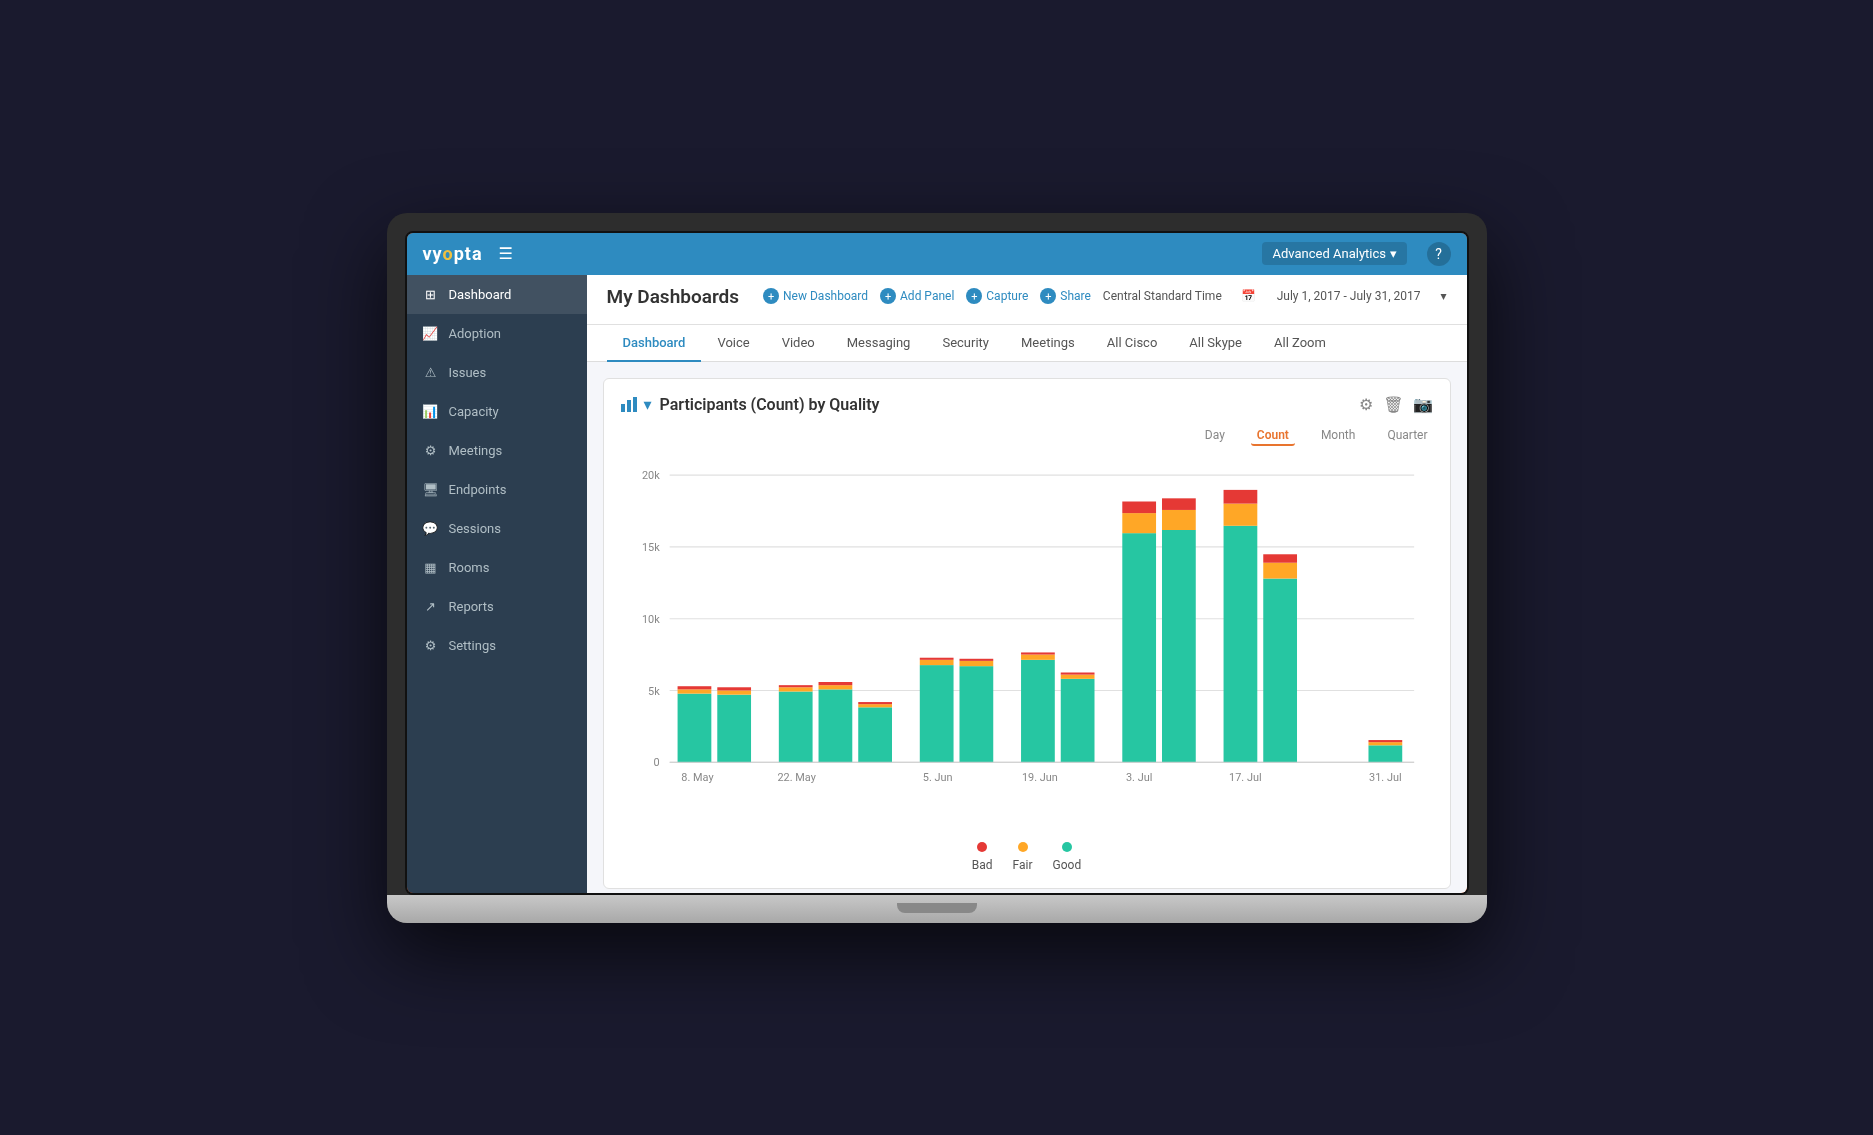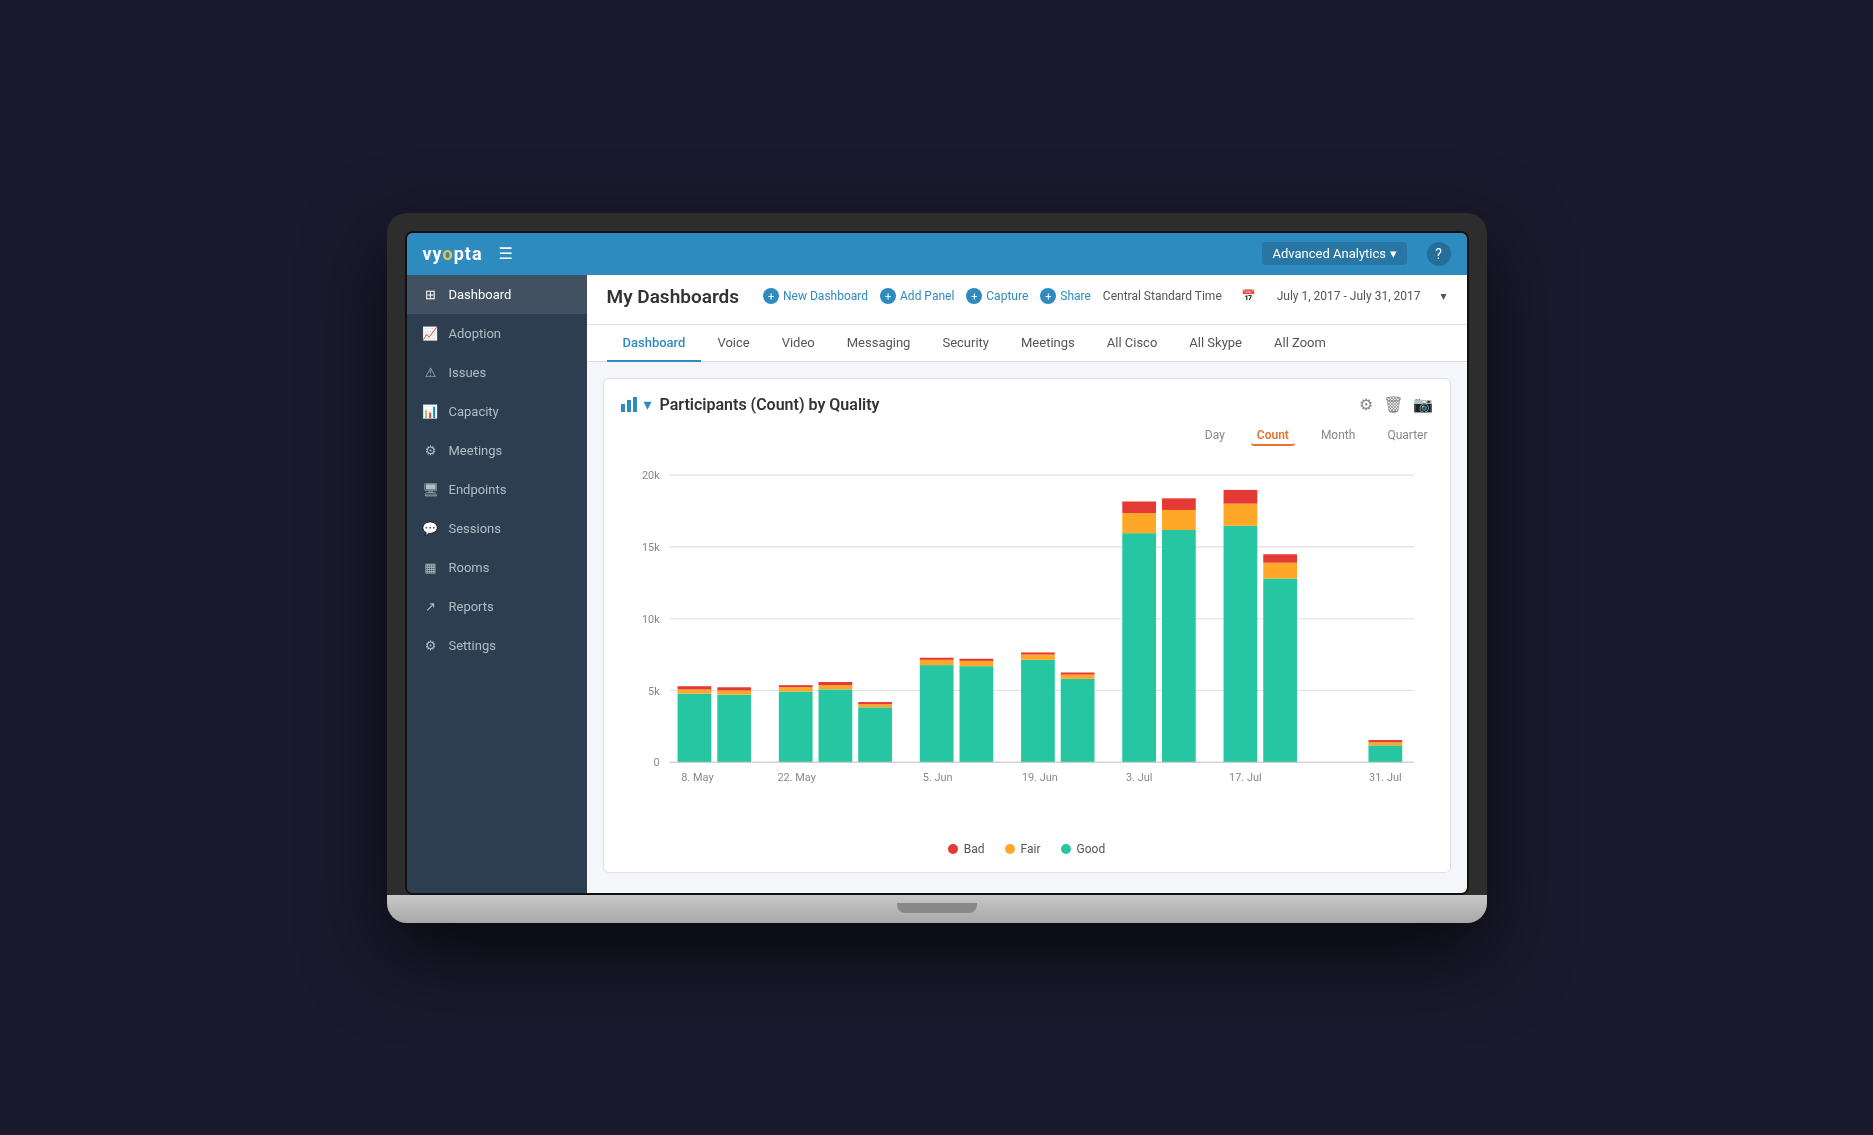--- a/index.html
+++ b/index.html
@@ -285,20 +285,21 @@
       justify-content: center;
       gap: 20px;
       margin-top: 8px;
     }
     .legend-item {
       display: flex;
       align-items: center;
       gap: 6px;
       font-size: 12px;
       color: #555;
+      flex-direction: column;
     }
     .legend-dot {
       width: 10px;
       height: 10px;
       border-radius: 50%;
     }
   </style>
 </head>
 <body>
 

